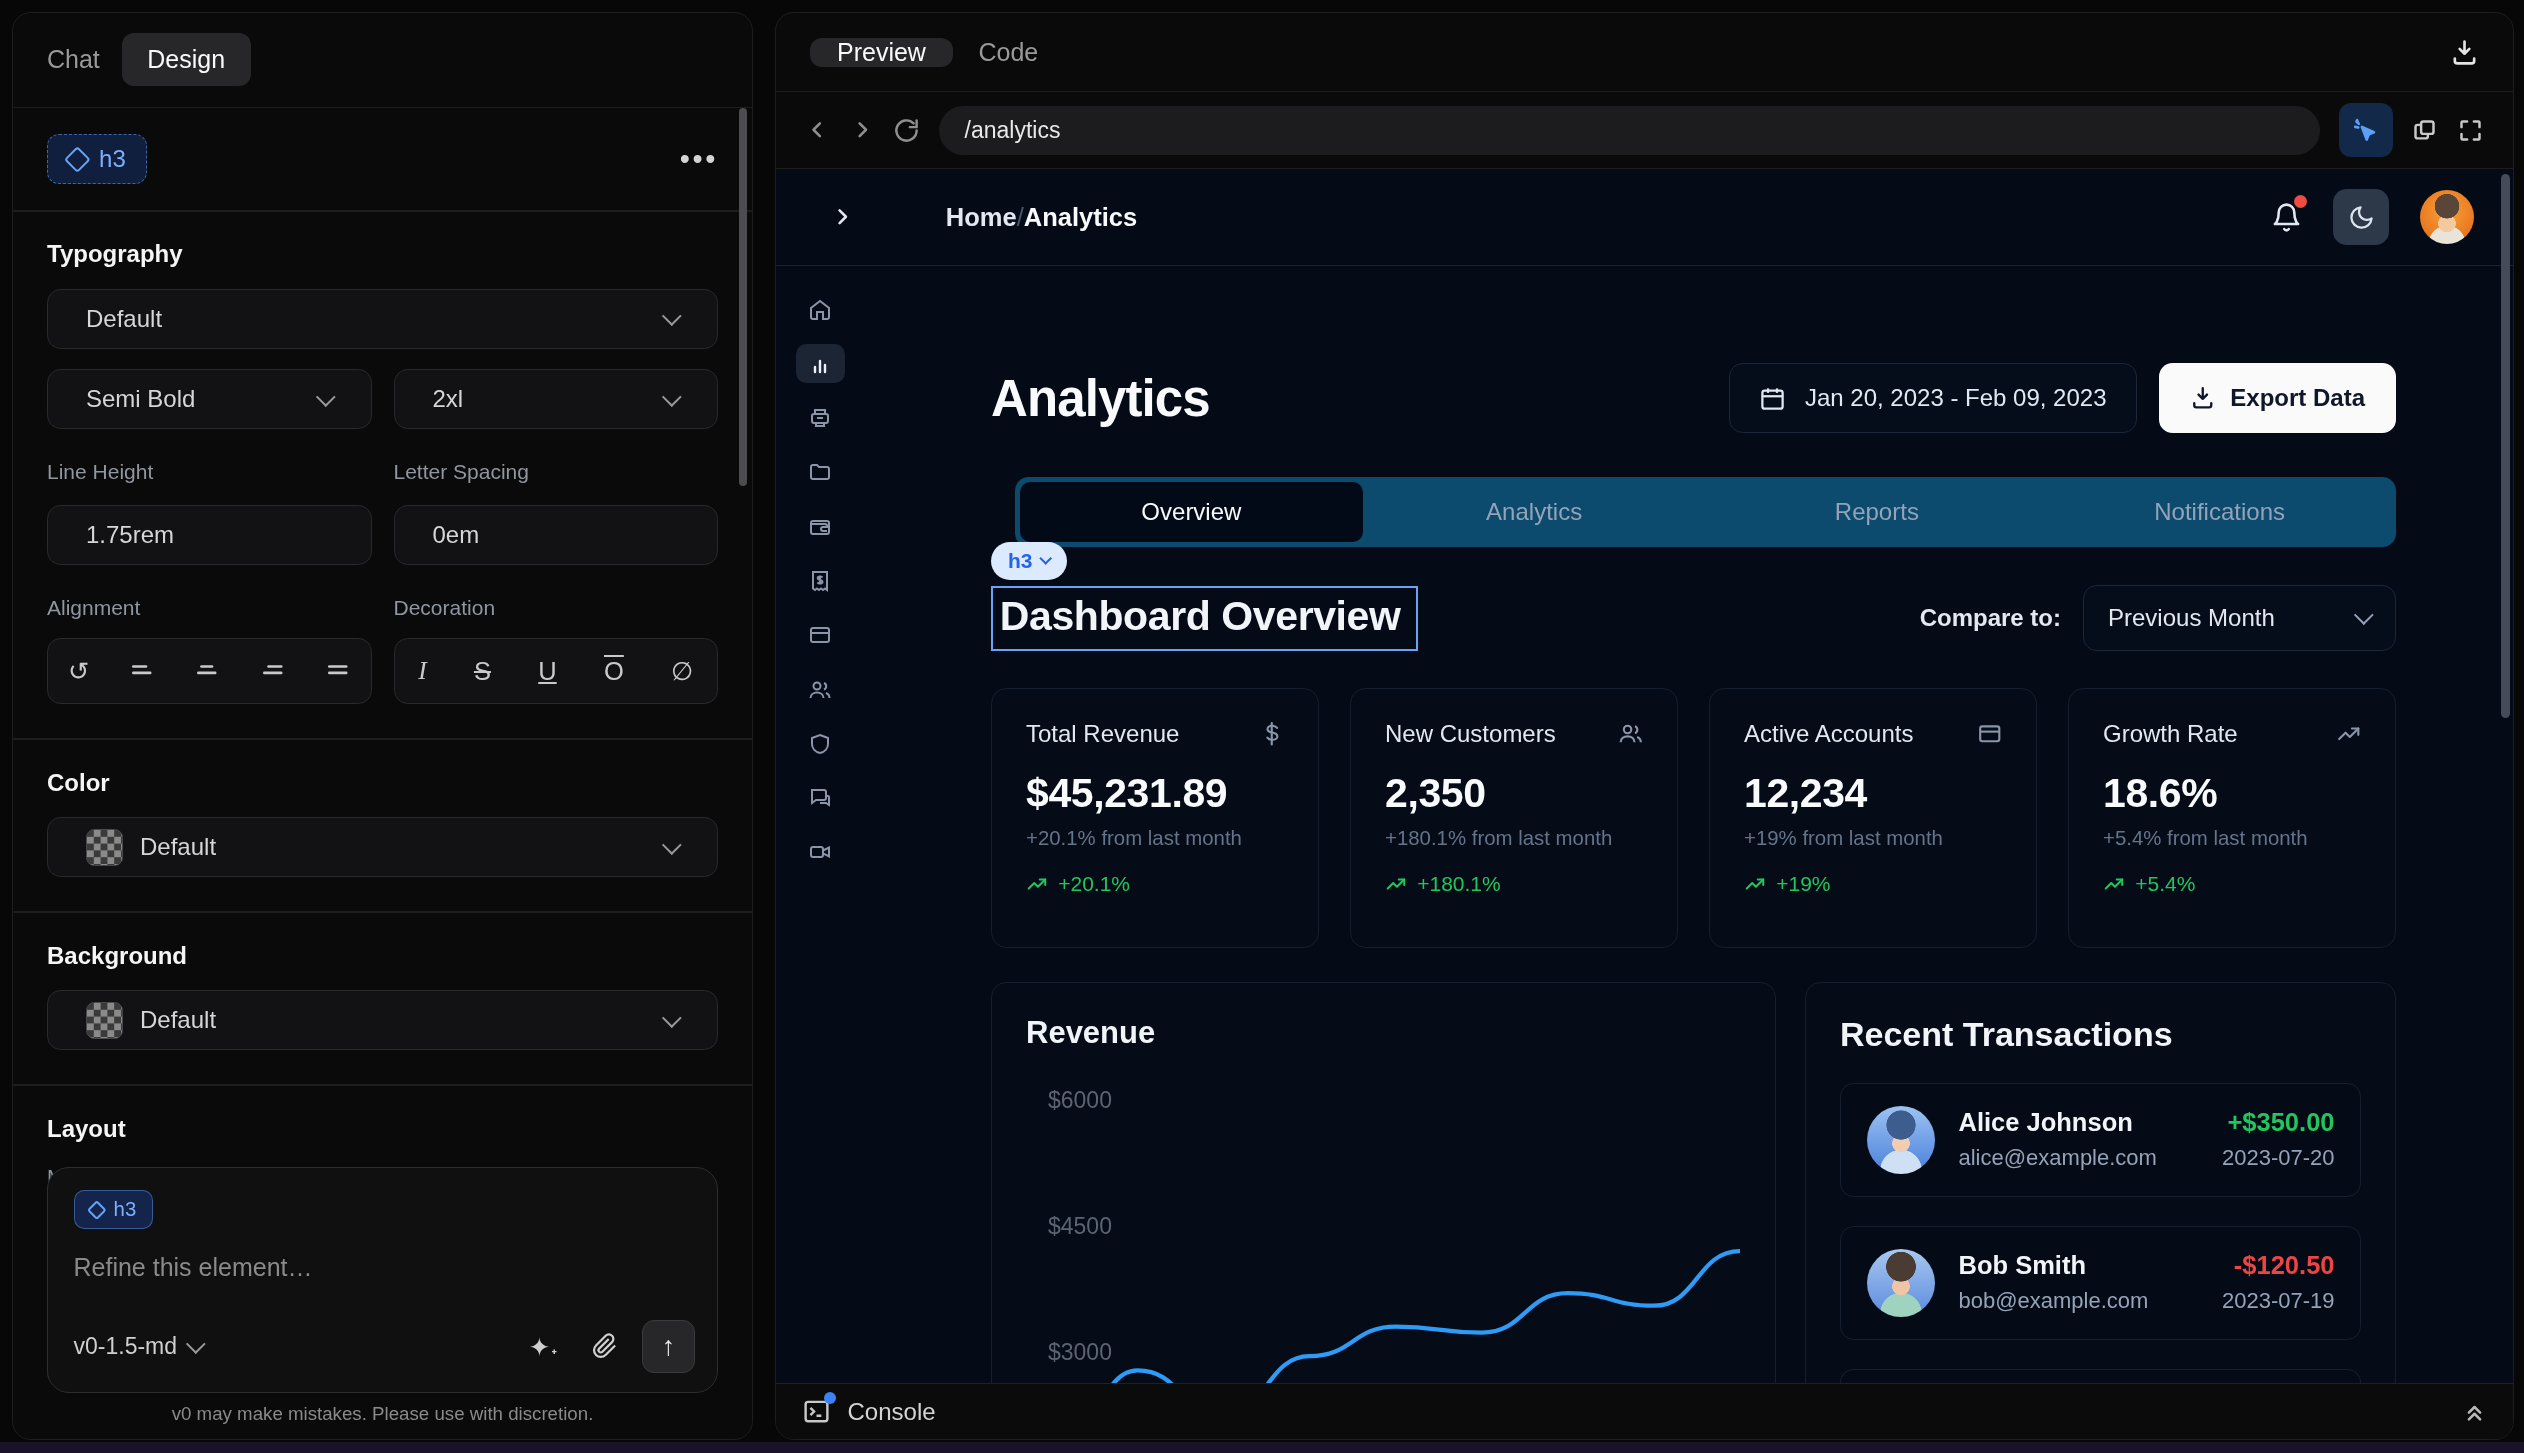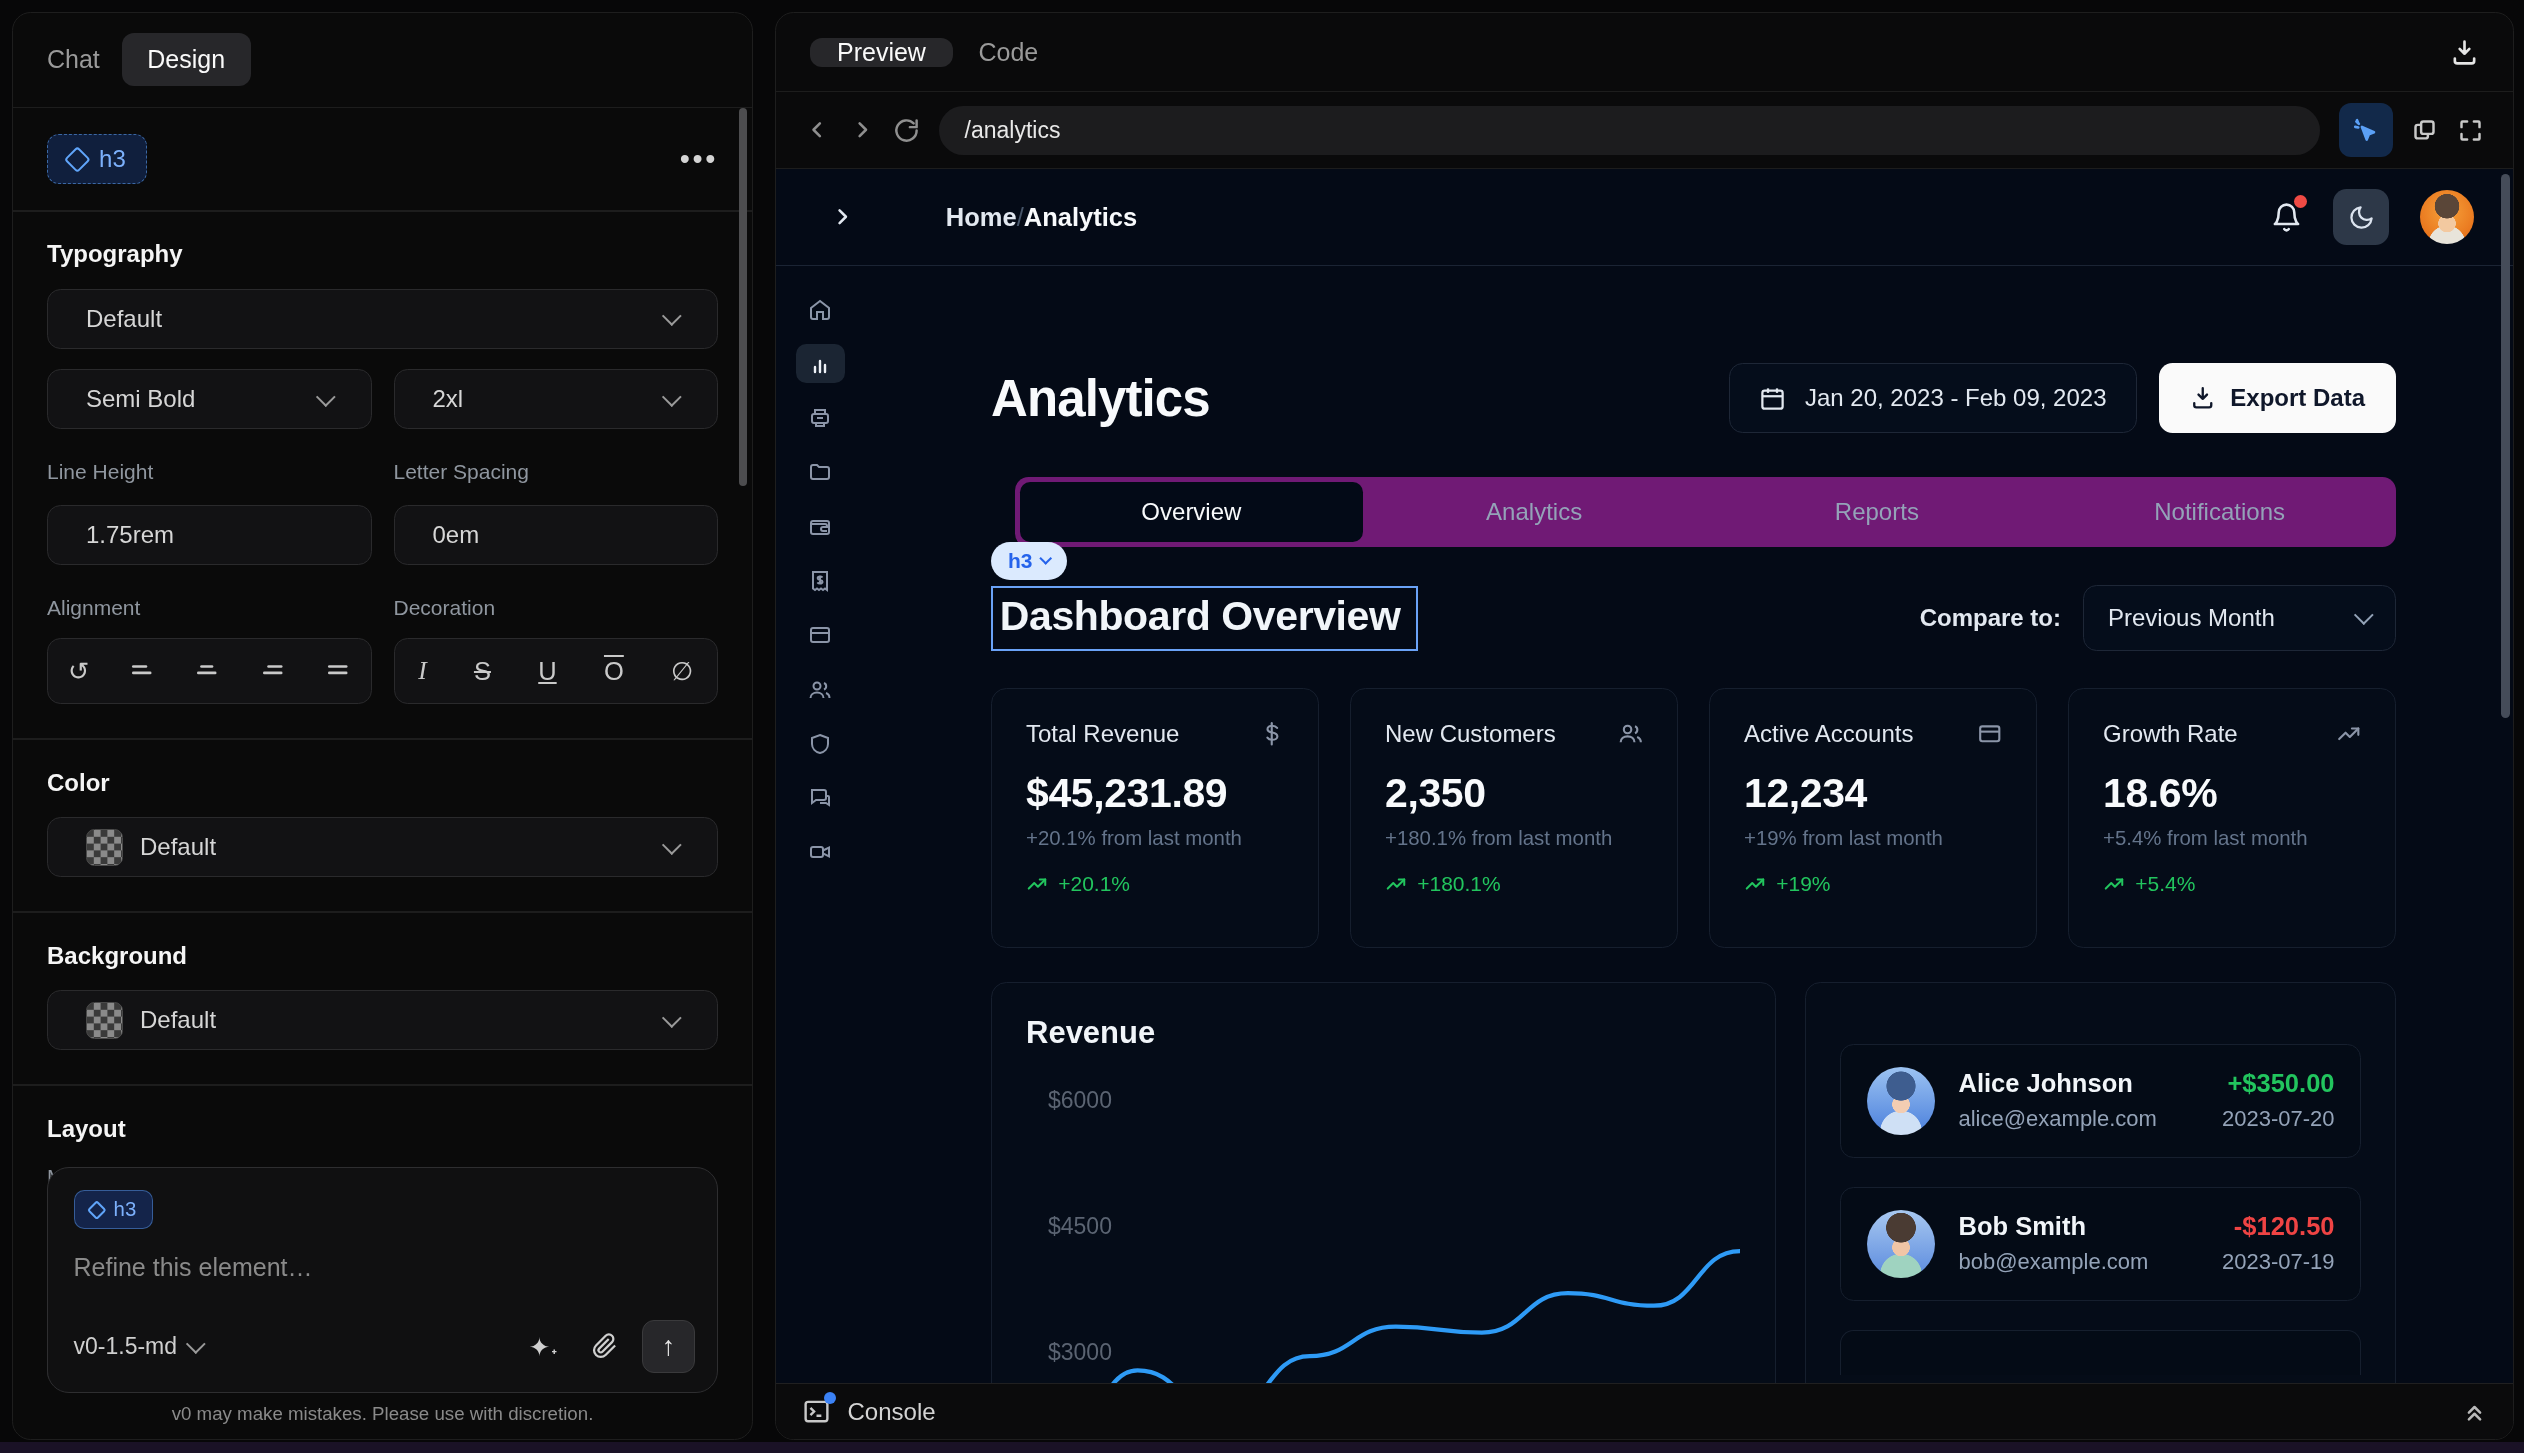--- a/index.html
+++ b/index.html
@@ -105,21 +105,21 @@
 
   .content { position:absolute; left:215px; top:97px; width:1405px; }
   .title-row { display:flex; align-items:center; margin-top:97px; }
   .page-title { font-size:51px; font-weight:700; color:#f8fafc; letter-spacing:-0.9px; }
   .title-actions { margin-left:auto; display:flex; gap:22px; }
   .date-btn { display:flex; align-items:center; gap:18.7px; height:70px; padding:0 29px; background:#050d1b;
     border:1.7px solid #1e2737; border-radius:13.6px; color:#e2e8f0; font-size:24px; cursor:pointer; }
   .export-btn { display:flex; align-items:center; gap:15.3px; height:70px; padding:0 31px; background:#fafafa;
     border-radius:13.6px; color:#0f172a; font-size:24px; font-weight:600; cursor:pointer; }
 
-  .tabs-bar { display:flex; margin-top:44px; background:#701a75; border-radius:13.6px; padding:5px; height:70px;margin-left:24px; }
+  .tabs-bar { display:flex; margin-top:44px; background:#0c4a6e; border-radius:13.6px; padding:5px; height:70px;margin-left:24px; }
   .pv-tab { flex:1; display:flex; align-items:center; justify-content:center; color:#94a3b8; font-size:24px;
     border-radius:10.2px; cursor:pointer; }
   .pv-tab.active { background:#030a17; color:#f8fafc; font-weight:500; }
 
   .h3-chip { display:inline-flex; align-items:center; gap:8.5px; background:#dbeafe; border-radius:849px;
     padding:6.8px 17px; margin-top:-5.1px; position:relative; z-index:3; cursor:pointer; }
   .h3-chip b { color:#2563eb; font-size:21px; font-weight:700; }
   .h3-chip .cv { width:9.4px; height:9.4px; border-right:2.6px solid #2563eb; border-bottom:2.6px solid #2563eb;
     transform:rotate(45deg); margin-top:-3.4px; }
 
@@ -678,20 +678,21 @@
             <div class="chart-area">
                 <div class="tick" style="top: 27px;">$6000</div>
                 <div class="tick" style="top: 153px;">$4500</div>
                 <div class="tick" style="top: 279px;">$3000</div>
                 <svg width="714" height="510" viewBox="0 0 840 600">
                   <path d="M30,461.61449752883027 C80.625,461.61449752883027 80.625,349.9176276771005 131.25,349.9176276771005 C181.875,349.9176276771005 181.875,402.3064250411861 232.5,402.3064250411861 C283.125,402.3064250411861 283.125,333.1136738056013 333.75,333.1136738056013 C384.375,333.1136738056013 384.375,298.5172981878089 435,298.5172981878089 C485.625,298.5172981878089 485.625,305.43657331136734 536.25,305.43657331136734 C586.875,305.43657331136734 586.875,258.97858319604615 637.5,258.97858319604615 C688.125,258.97858319604615 688.125,273.80560131795716 738.75,273.80560131795716 C789.375,273.80560131795716 789.375,209.55518945634267 840,209.55518945634267" fill="none" stroke="#2e9bf6" stroke-width="5" stroke-linecap="round"></path>
                 </svg>
               </div>
           </div>
           <div class="trans-card">
+            <div class="trans-title">Recent Transactions</div>
             <div class="trans-item">
               <div class="t-avatar"></div>
               <div class="t-info">
                 <div class="t-name">Alice Johnson</div>
                 <div class="t-email">alice@example.com</div>
               </div>
               <div class="t-right">
                 <div class="t-amount pos">+$350.00</div>
                 <div class="t-date">2023-07-20</div>
               </div>

